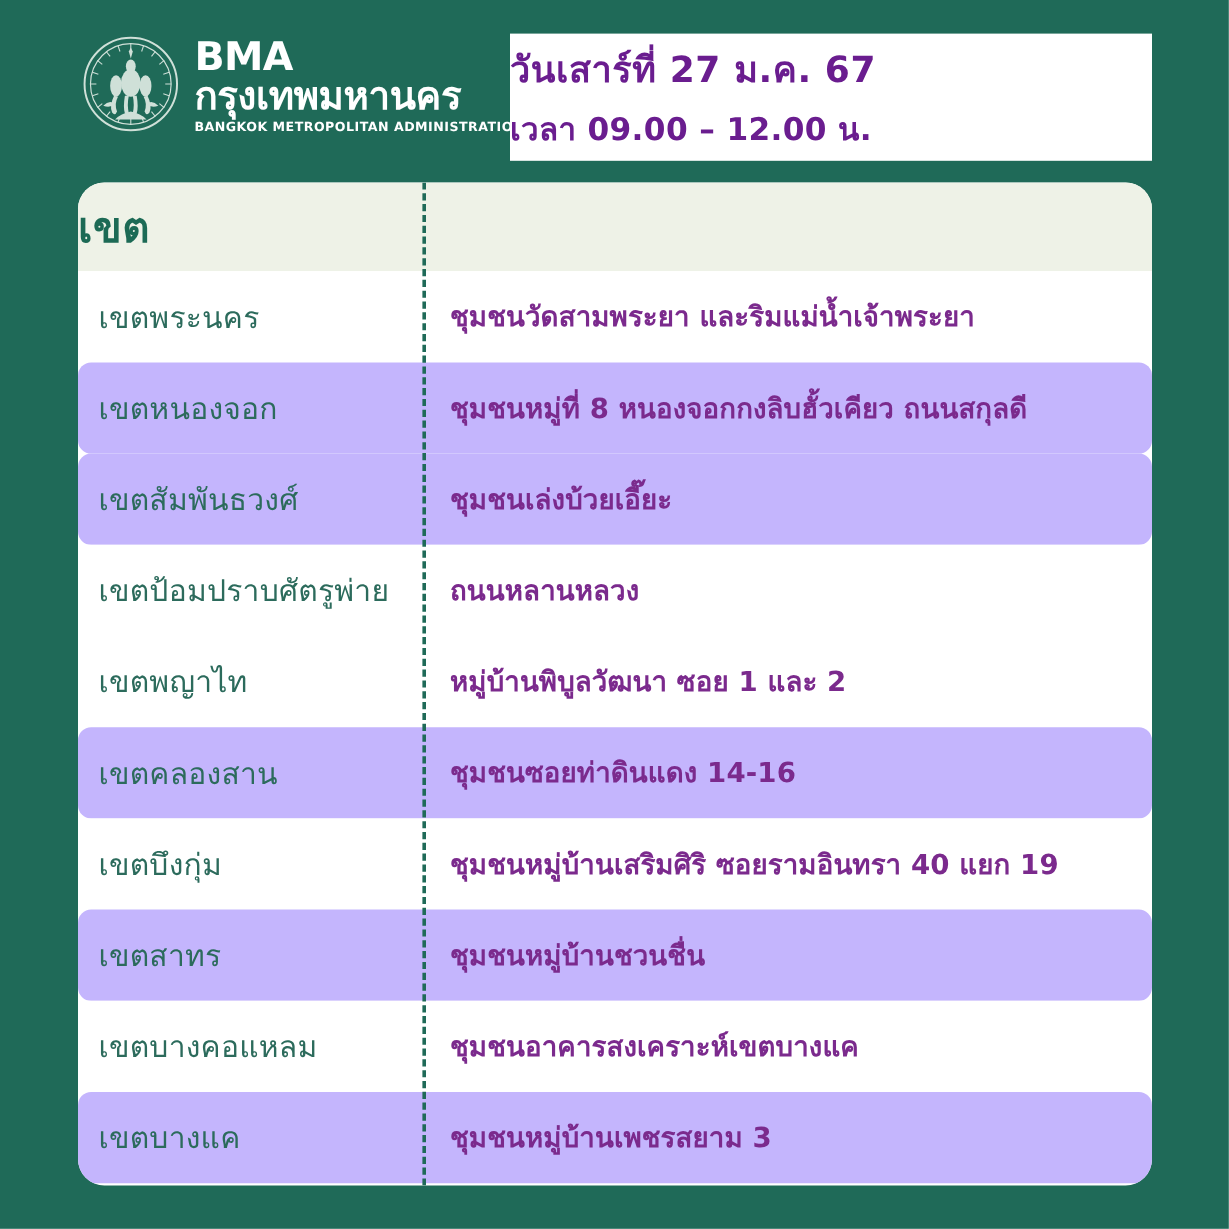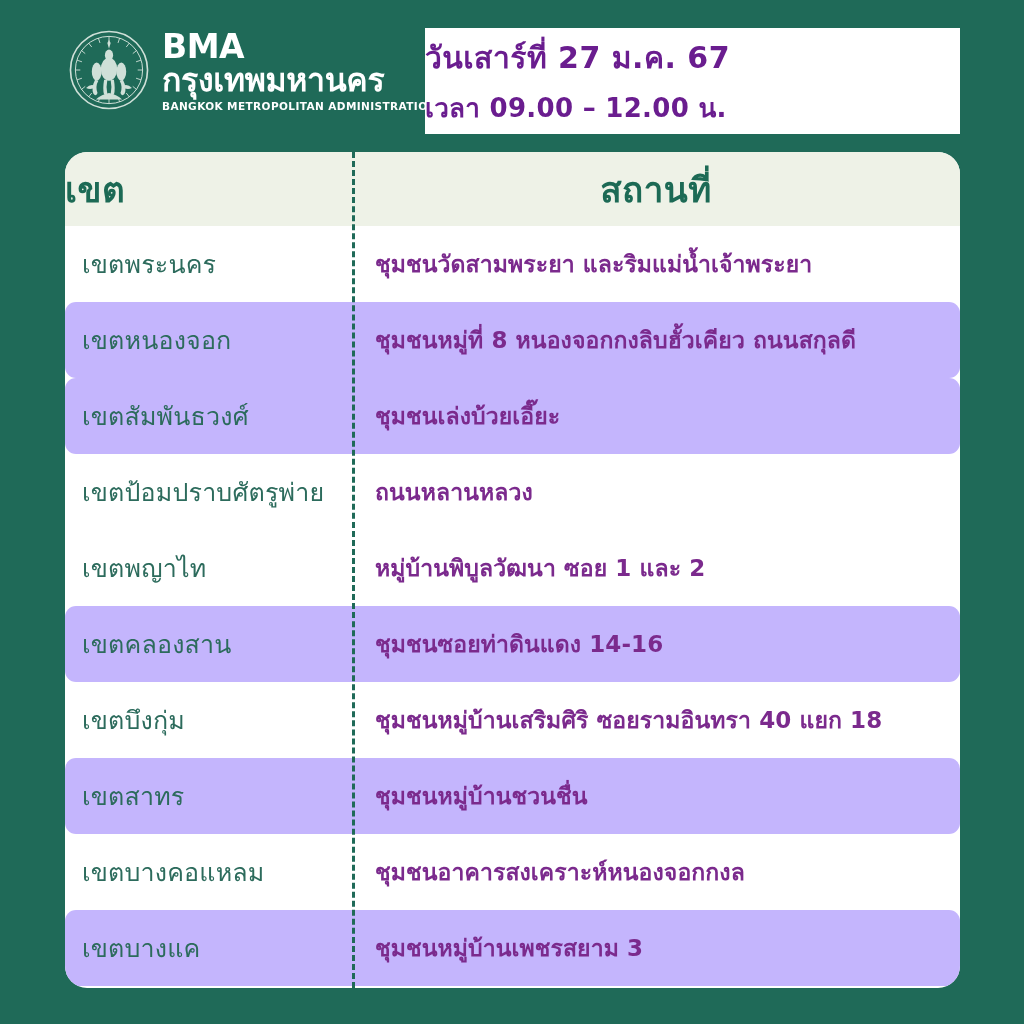--- a/index.html
+++ b/index.html
@@ -250,23 +250,20 @@
   </div>
 
 </div>
 
 <div id="table-card">
 
   <div id="table-head">
     <div class="col-district">
       <span class="head-label">เขต</span>
     </div>
-    <div class="col-place">
-      <span class="head-label">สถานที่</span>
-    </div>
   </div>
 
   <div id="table-body">
 
     <div class="row odd">
       <div class="cell-district">เขตพระนคร</div>
       <div class="cell-place">ชุมชนวัดสามพระยา  และริมแม่น้ำเจ้าพระยา</div>
     </div>
 
     <div class="row even">
@@ -289,31 +286,31 @@
       <div class="cell-place">หมู่บ้านพิบูลวัฒนา ซอย 1 และ 2</div>
     </div>
 
     <div class="row even">
       <div class="cell-district">เขตคลองสาน</div>
       <div class="cell-place">ชุมชนซอยท่าดินแดง  14-16</div>
     </div>
 
     <div class="row odd">
       <div class="cell-district">เขตบึงกุ่ม</div>
-      <div class="cell-place">ชุมชนหมู่บ้านเสริมศิริ ซอยรามอินทรา 40 แยก 18</div>
+      <div class="cell-place">ชุมชนหมู่บ้านเสริมศิริ ซอยรามอินทรา 40 แยก 19</div>
     </div>
 
     <div class="row even">
       <div class="cell-district">เขตสาทร</div>
       <div class="cell-place">ชุมชนหมู่บ้านชวนชื่น</div>
     </div>
 
     <div class="row odd">
       <div class="cell-district">เขตบางคอแหลม</div>
-      <div class="cell-place">ชุมชนอาคารสงเคราะห์หนองจอกกงล</div>
+      <div class="cell-place">ชุมชนอาคารสงเคราะห์เขตบางแค</div>
     </div>
 
     <div class="row even">
       <div class="cell-district">เขตบางแค</div>
       <div class="cell-place">ชุมชนหมู่บ้านเพชรสยาม  3</div>
     </div>
 
   </div>
 
   <div id="divider"></div>

